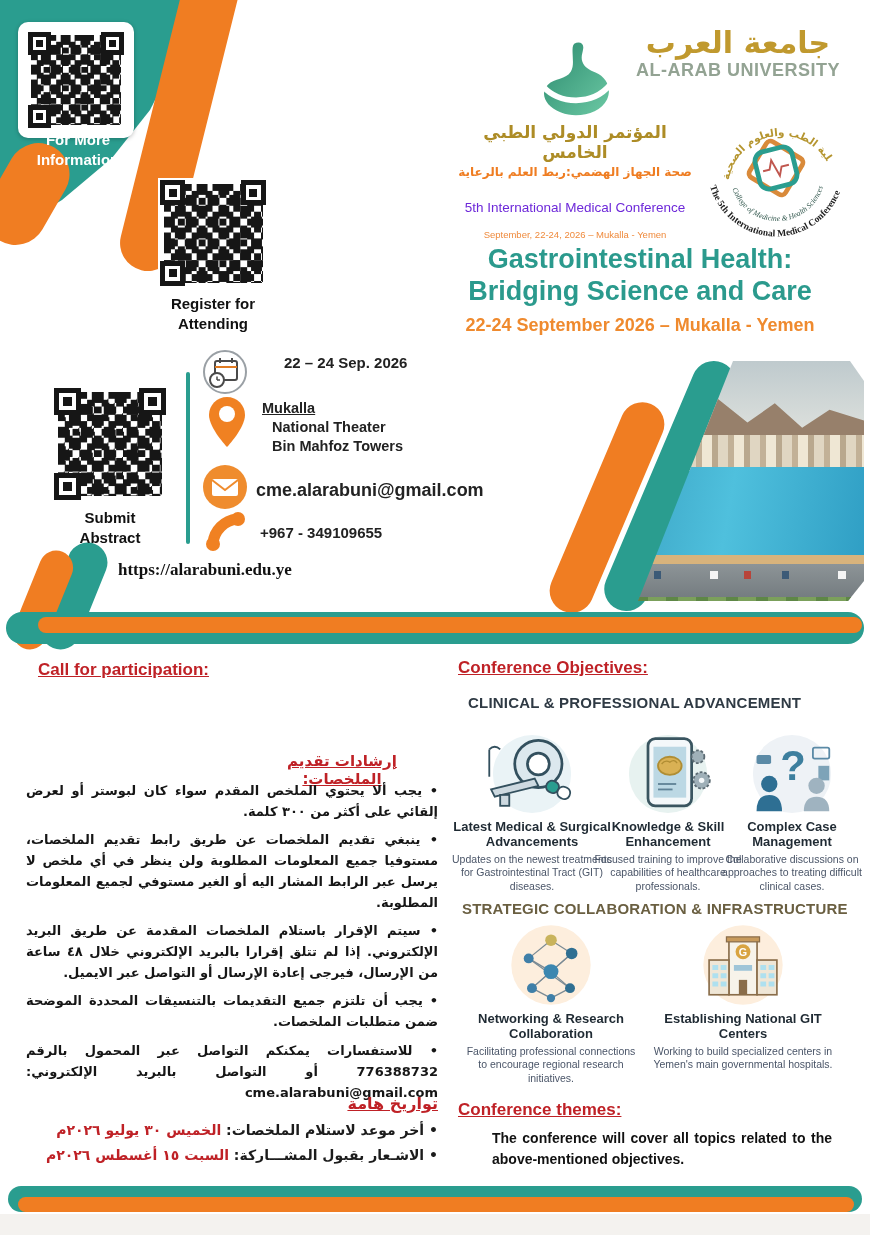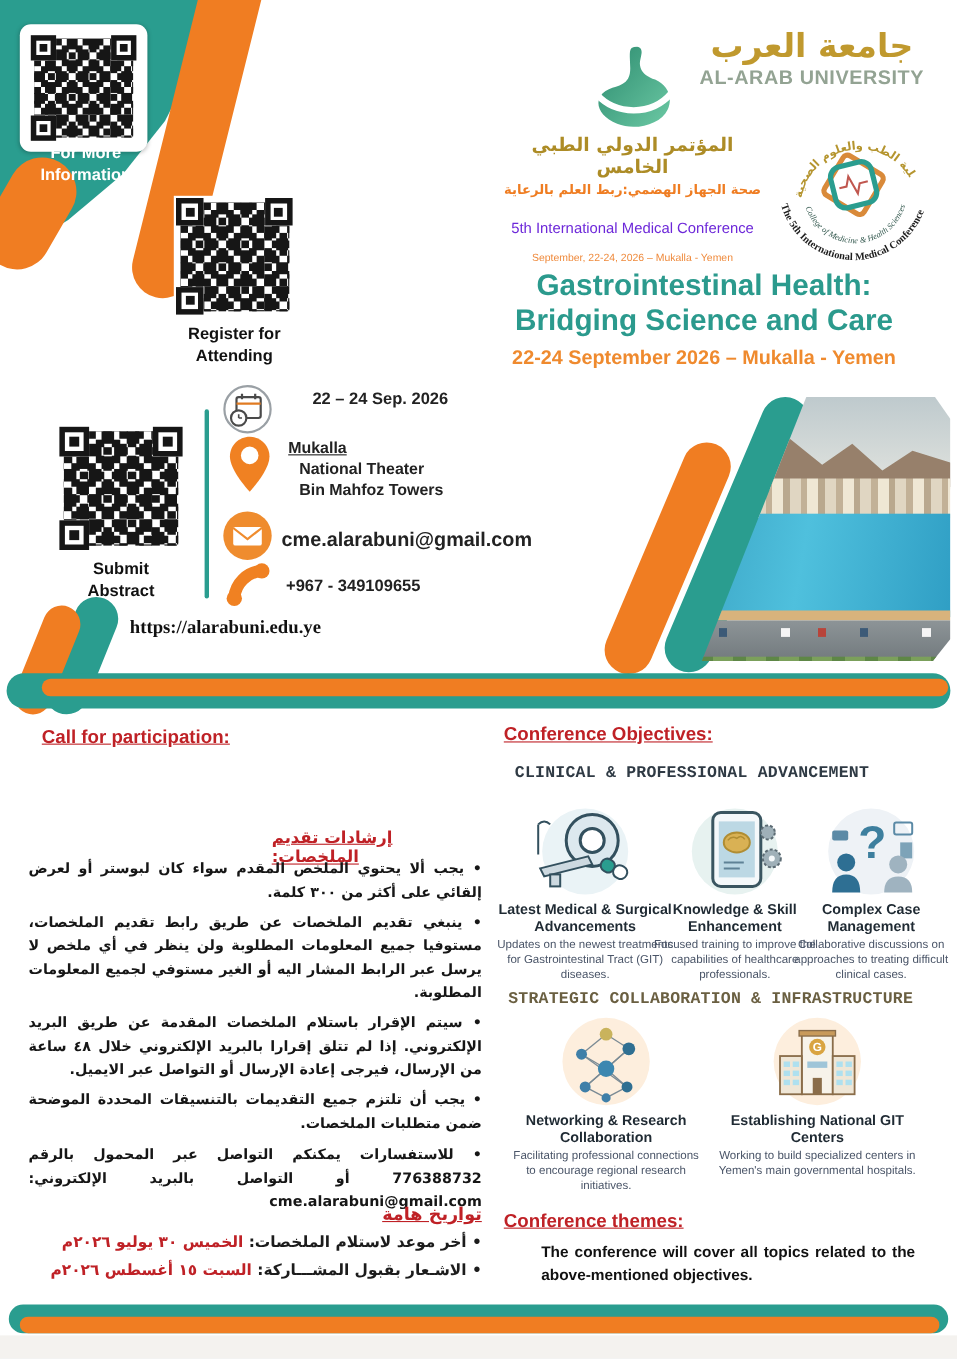--- a/index.html
+++ b/index.html
@@ -30,21 +30,21 @@
   .fp.tl{left:2%;top:2%;} .fp.tr{right:2%;top:2%;} .fp.bl{left:2%;bottom:2%;}
   .qr-frame{background:#fff;border-radius:10px;box-shadow:0 1px 4px rgba(0,0,0,.25);}
   .qr-label{font-weight:bold;text-align:center;line-height:1.35;}
 
   
   .c-text{font-weight:bold;color:#222;}
   .vline{width:4px;background:#2a9d8f;border-radius:2px;}
 
   
   .redhead{color:#bf2126;font-weight:bold;text-decoration:underline;}
-  .sec-head{font-weight:bold;letter-spacing:.2px;font-family:Liberation Mono, monospace;}
+  .sec-head{font-weight:bold;letter-spacing:.2px;}
 
   
   .hero{text-align:center;}
   .hero .t{color:#2b9a8d;font-weight:bold;font-size:27px;line-height:32px;}
   .hero .d{color:#ef8a2e;font-weight:bold;font-size:18px;margin-top:8px;}
 
   
   .photo{left:558px;top:355px;width:308px;height:250px;
     clip-path:polygon(175px 6px,292px 6px,306px 26px,306px 226px,290px 246px,80px 246px);}
   .photo>div{position:absolute;left:0;right:0;}
@@ -224,21 +224,21 @@
     <div class="ph-road"></div>
     <div class="ph-cars"></div>
     <div class="ph-green"></div>
   </div>
 
   <div class="abs divider-teal" style="left:6px;top:612px;width:858px;height:32px;"></div>
   <div class="abs divider-orange" style="left:38px;top:617px;width:824px;height:16px;"></div>
 
   <div class="abs redhead" style="left:38px;top:660px;font-size:17px;">Call for participation:</div>
 
-  <div class="abs ar redhead" style="left:247px;top:752px;width:190px;text-align:left;font-size:15px;">إرشادات تقديم الملخصات:</div>
+  <div class="abs ar redhead" style="left:247px;top:752px;width:190px;text-align:center;font-size:15px;">إرشادات تقديم الملخصات:</div>
 
   <div class="abs ar bullets" style="left:26px;top:780px;width:412px;">
     <div class="b">يجب ألا يحتوي الملخص المقدم سواء كان لبوستر أو لعرض إلقائي على أكثر من ٣٠٠ كلمة.</div>
     <div class="b">ينبغي تقديم الملخصات عن طريق رابط تقديم الملخصات، مستوفيا جميع المعلومات المطلوبة ولن ينظر في أي ملخص لا يرسل عبر الرابط المشار اليه أو الغير مستوفي لجميع المعلومات المطلوبة.</div>
     <div class="b">سيتم الإقرار باستلام الملخصات المقدمة عن طريق البريد الإلكتروني. إذا لم تتلق إقرارا بالبريد الإلكتروني خلال ٤٨ ساعة من الإرسال، فيرجى إعادة الإرسال أو التواصل عبر الايميل.</div>
     <div class="b">يجب أن تلتزم جميع التقديمات بالتنسيقات المحددة الموضحة ضمن متطلبات الملخصات.</div>
     <div class="b">للاستفسارات يمكنكم التواصل عبر المحمول بالرقم 776388732 أو التواصل بالبريد الإلكتروني: cme.alarabuni@gmail.com</div>
   </div>
 
   <div class="abs ar redhead" style="left:330px;top:1094px;width:108px;text-align:right;font-size:16px;">تواريخ هامة</div>

